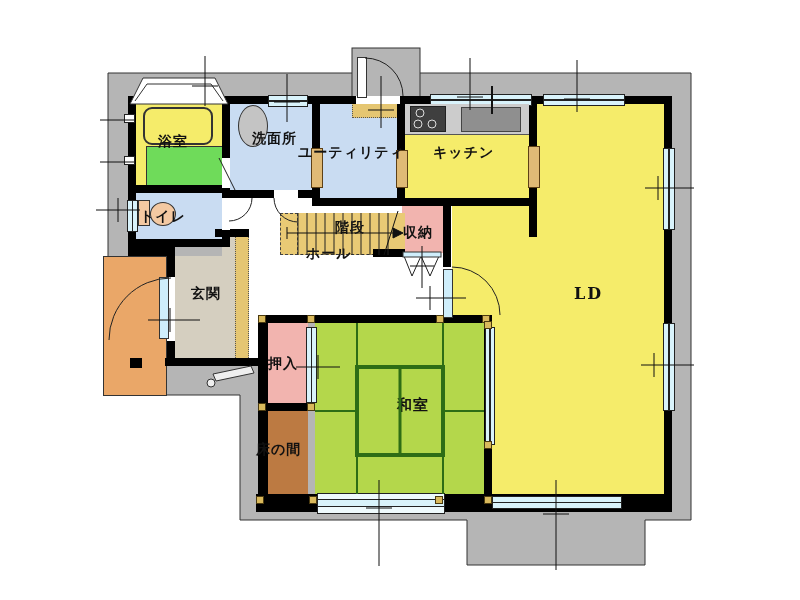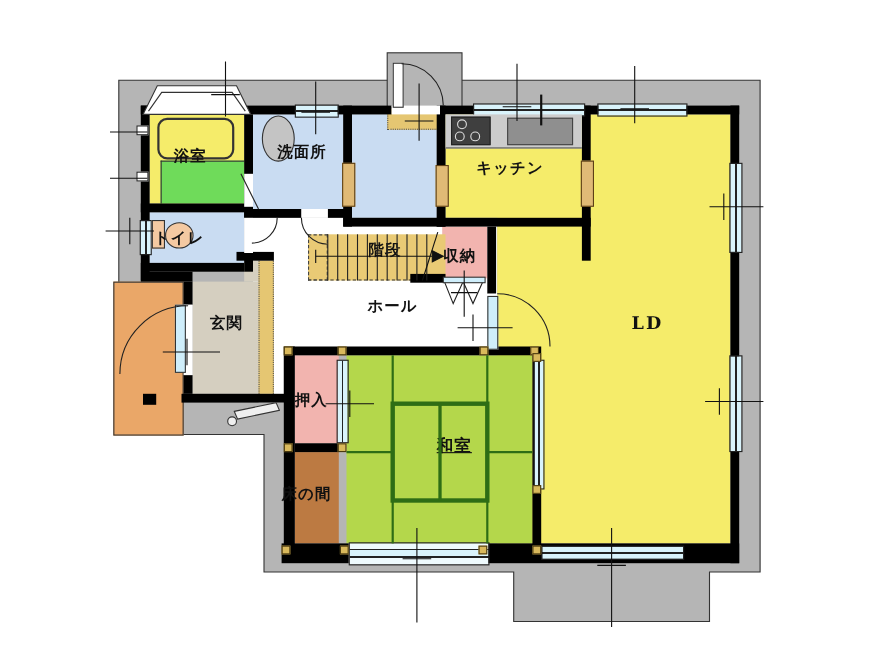--- a/index.html
+++ b/index.html
@@ -3,21 +3,21 @@
 <meta charset="utf-8">
 <style>
   html,body{margin:0;padding:0;background:#fff;}
   #canvas{position:relative;width:732px;height:600px;background:#ffffff;overflow:hidden;
           font-family:"DejaVu Sans",sans-serif;}
   #canvas svg{position:absolute;left:0;top:0;}
   .abs{position:absolute;}
   .wall{position:absolute;background:#000;}
   .room-label{position:absolute;font-size:14px;font-weight:bold;color:#111;white-space:nowrap;
               letter-spacing:1px;}
-  .label-big{font-size:15px;text-decoration:underline;}
+  .label-big{font-size:15px;}
   .label-serif{font-family:"DejaVu Serif",serif;font-size:16px;letter-spacing:2px;}
   .win-h{position:absolute;border:1px solid #222;
          background:linear-gradient(#d9f3fb 0 42%, #222 42% 58%, #d9f3fb 58% 100%);}
   .win-v{position:absolute;border:1px solid #222;
          background:linear-gradient(90deg,#d9f3fb 0 42%, #222 42% 58%, #d9f3fb 58% 100%);}
   .win-h3{position:absolute;border:1px solid #222;
          background:linear-gradient(#eefafd 0 26%, #222 26% 32%, #d9f3fb 32% 62%, #222 62% 68%, #eefafd 68% 100%);}
   .door-wood{position:absolute;background:#e0ba76;border:1px solid #5d4016;}
   .gap{position:absolute;background:#fff;}
   .leaf-blue{position:absolute;background:#cfeefb;border:1px solid #333;}
@@ -133,25 +133,26 @@
   <div class="abs" style="left:143px;top:107px;width:70px;height:38px;border:2px solid #333;border-radius:9px;box-sizing:border-box;"></div>
   <div class="abs" style="left:238px;top:105px;width:30px;height:42px;background:#c4c4c4;border:1px solid #333;border-radius:50%;box-sizing:border-box;"></div>
   <div class="abs" style="left:138px;top:200px;width:12px;height:26px;background:#f4c9a2;border:1px solid #333;box-sizing:border-box;"></div>
   <div class="abs" style="left:150px;top:202px;width:26px;height:24px;background:#f4c9a2;border:1px solid #333;border-radius:50%;box-sizing:border-box;"></div>
   <div class="abs" style="left:405px;top:104px;width:124px;height:31px;background:#cccccc;border-bottom:1px solid #555;box-sizing:border-box;"></div>
   <div class="abs" style="left:410px;top:106px;width:36px;height:26px;background:#3f3f3f;border:1px solid #222;box-sizing:border-box;"></div>
   <div class="abs" style="left:461px;top:107px;width:60px;height:25px;background:#8f8f8f;border:1px solid #444;box-sizing:border-box;"></div>
 
   <span class="room-label" style="left:158px;top:133px;">浴室</span>
   <span class="room-label" style="left:237px;top:130px;margin-left:15px;">洗面所</span>
+  <span class="room-label" style="left:298px;top:144px;">ユーティリティ</span>
   <span class="room-label" style="left:433px;top:144px;">キッチン</span>
   <span class="room-label" style="left:140px;top:208px;">トイレ</span>
   <span class="room-label" style="left:335px;top:219px;">階段</span>
   <span class="room-label" style="left:403px;top:224px;">収納</span>
-  <span class="room-label" style="left:306px;top:270px;margin-left:28px;">ホール</span>
+  <span class="room-label" style="left:306px;top:245px;">ホール</span>
   <span class="room-label" style="left:191px;top:285px;">玄関</span>
   <span class="room-label label-serif" style="left:574px;top:284px;">LD</span>
   <span class="room-label" style="left:268px;top:355px;">押入</span>
   <span class="room-label label-big" style="left:397px;top:396px;">和室</span>
   <span class="room-label" style="left:256px;top:441px;">床の間</span>
 
   <svg width="800" height="600" style="pointer-events:none;">
 
     <g>
       <polygon points="130,104 143,78 215,78 228,104" fill="#ffffff" stroke="#333"></polygon>

